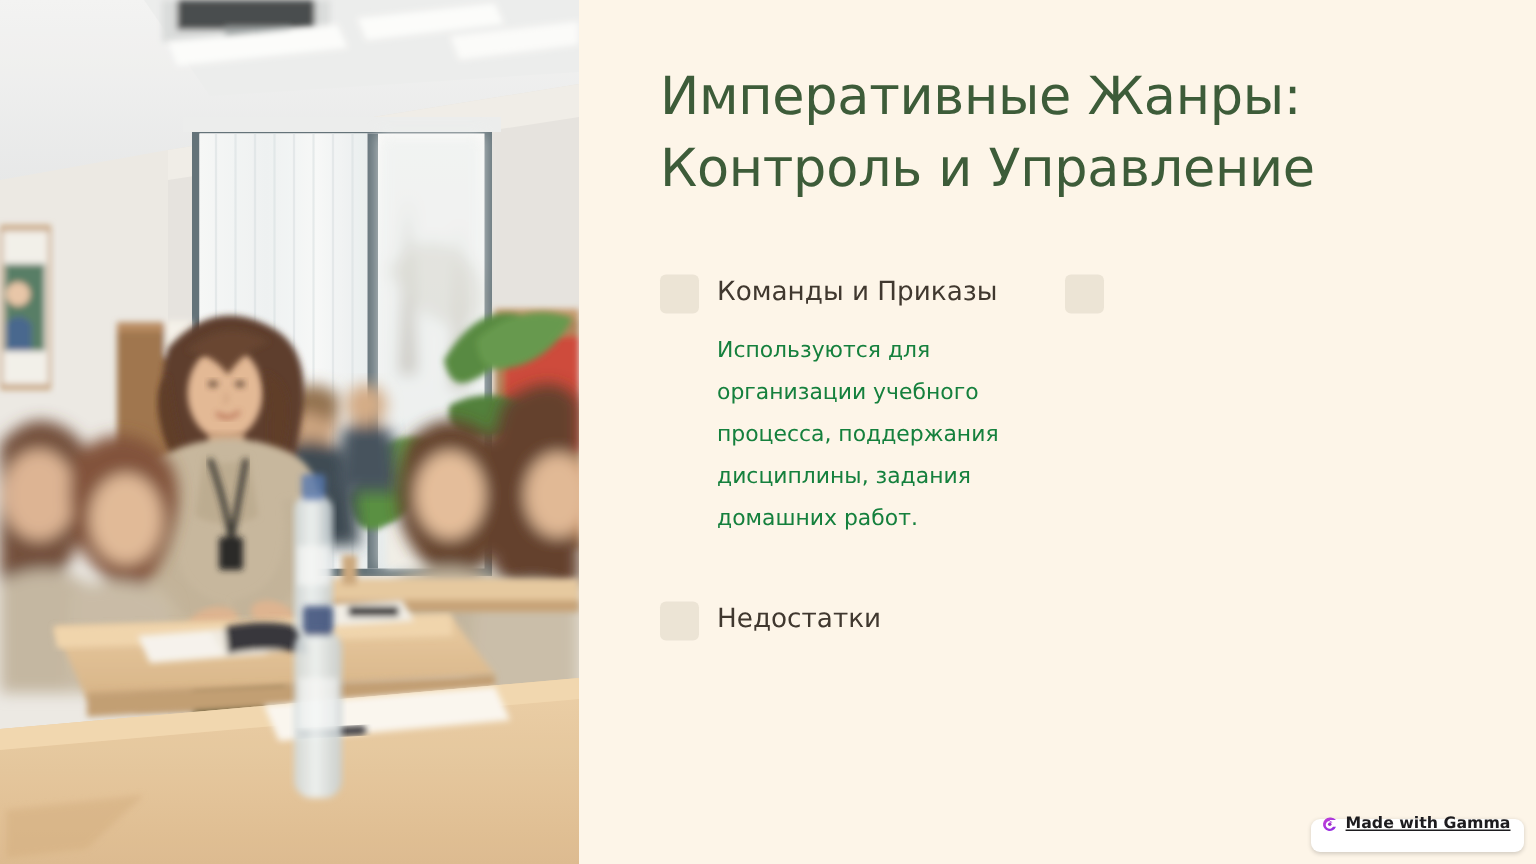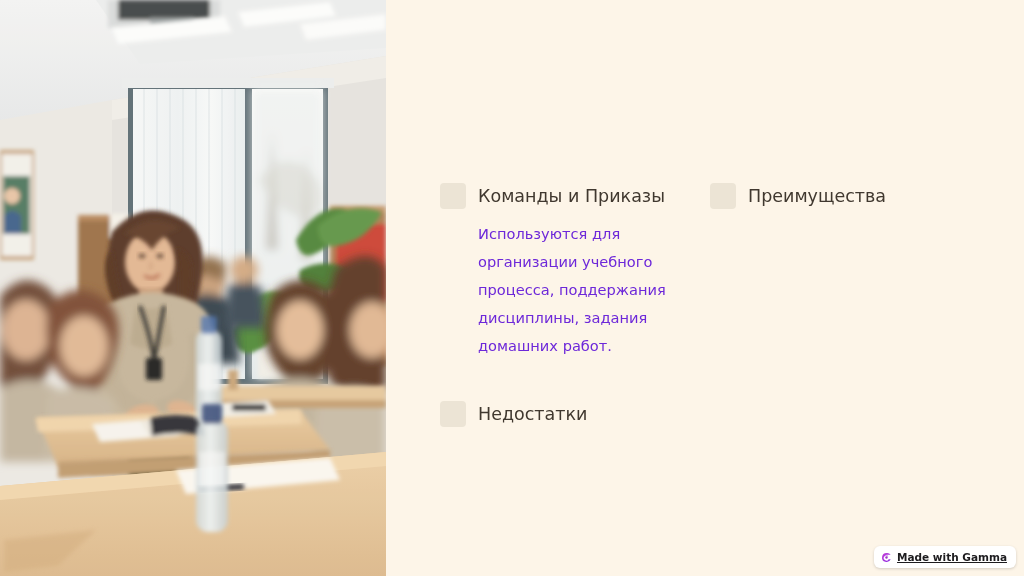--- a/index.html
+++ b/index.html
@@ -70,21 +70,21 @@
     gap: 0px;
   }
 
   .col-left  { width: 270px; flex: 0 0 270px; }
   .col-right { width: 290px; flex: 0 0 290px; }
 
   .block { position: relative; }
 
   .block-head {
     display: flex;
-    align-items: center;
+    align-items: flex-start;
     gap: 12px;
     margin-bottom: 11px;
   }
 
   .marker {
     width: 26px;
     height: 26px;
     flex: 0 0 26px;
     border-radius: 4px;
     background: #ece4d5;
@@ -92,41 +92,41 @@
   }
 
   .head-text {
     color: #40382f;
     font-size: 17.5px;
     line-height: 26px;
     font-weight: 400;
   }
 
   .body-text {
-    color: #6d28d9;
+    color: #15803d;
     font-size: 14.6px;
     line-height: 28px;
     font-weight: 400;
     padding-left: 38px;
     white-space: pre-line;
   }
 
   .block-bottom { margin-top: 40px; width: 560px; }
   .block-bottom .body-text { padding-left: 38px; }
 
   
   .gamma-badge {
     position: absolute;
     right: 8px;
     bottom: 8px;
     height: 22px;
     display: flex;
-    align-items: center;
+    align-items: flex-end;
     gap: 5px;
-    padding: 0 9px 0 7px;
+    padding: 0 9px 13px 7px;
     background: #ffffff;
     border-radius: 6px;
     box-shadow: 0 1px 3px rgba(0,0,0,0.17);
     font-size: 10.5px;
     color: #1d1c1f;
     font-weight: 700;
     z-index: 20;
   }
   .gamma-badge .glyph { display: flex; align-items: center; }
 </style>
@@ -369,40 +369,41 @@
         <rect x="202" y="404" width="20" height="20" rx="3" fill="#2c3f72" opacity="0.85"></rect>
         <rect x="199" y="452" width="26" height="34" fill="#ffffff" opacity="0.5"></rect>
       </g>
 
       <rect x="0" y="0" width="386" height="576" fill="#f6e4c8" opacity="0.07"></rect>
     </svg>
   </div>
 
   <div class="content-panel">
 
+    <h1 class="title">Императивные Жанры:
+Контроль и Управление</h1>
 
     <div class="blocks">
 
       <div class="cols">
 
         <div class="col-left">
           <div class="block">
             <div class="block-head">
               <span class="marker"></span>
               <span class="head-text">Команды и Приказы</span>
             </div>
             <p class="body-text">Используются для организации учебного процесса, поддержания дисциплины, задания домашних работ.</p>
           </div>
         </div>
 
         <div class="col-right">
           <div class="block">
             <div class="block-head">
               <span class="marker"></span>
-              <span class="head-text">Преимущества</span>
             </div>
           </div>
         </div>
 
       </div>
 
       <div class="block block-bottom">
         <div class="block-head">
           <span class="marker"></span>
           <span class="head-text">Недостатки</span>

